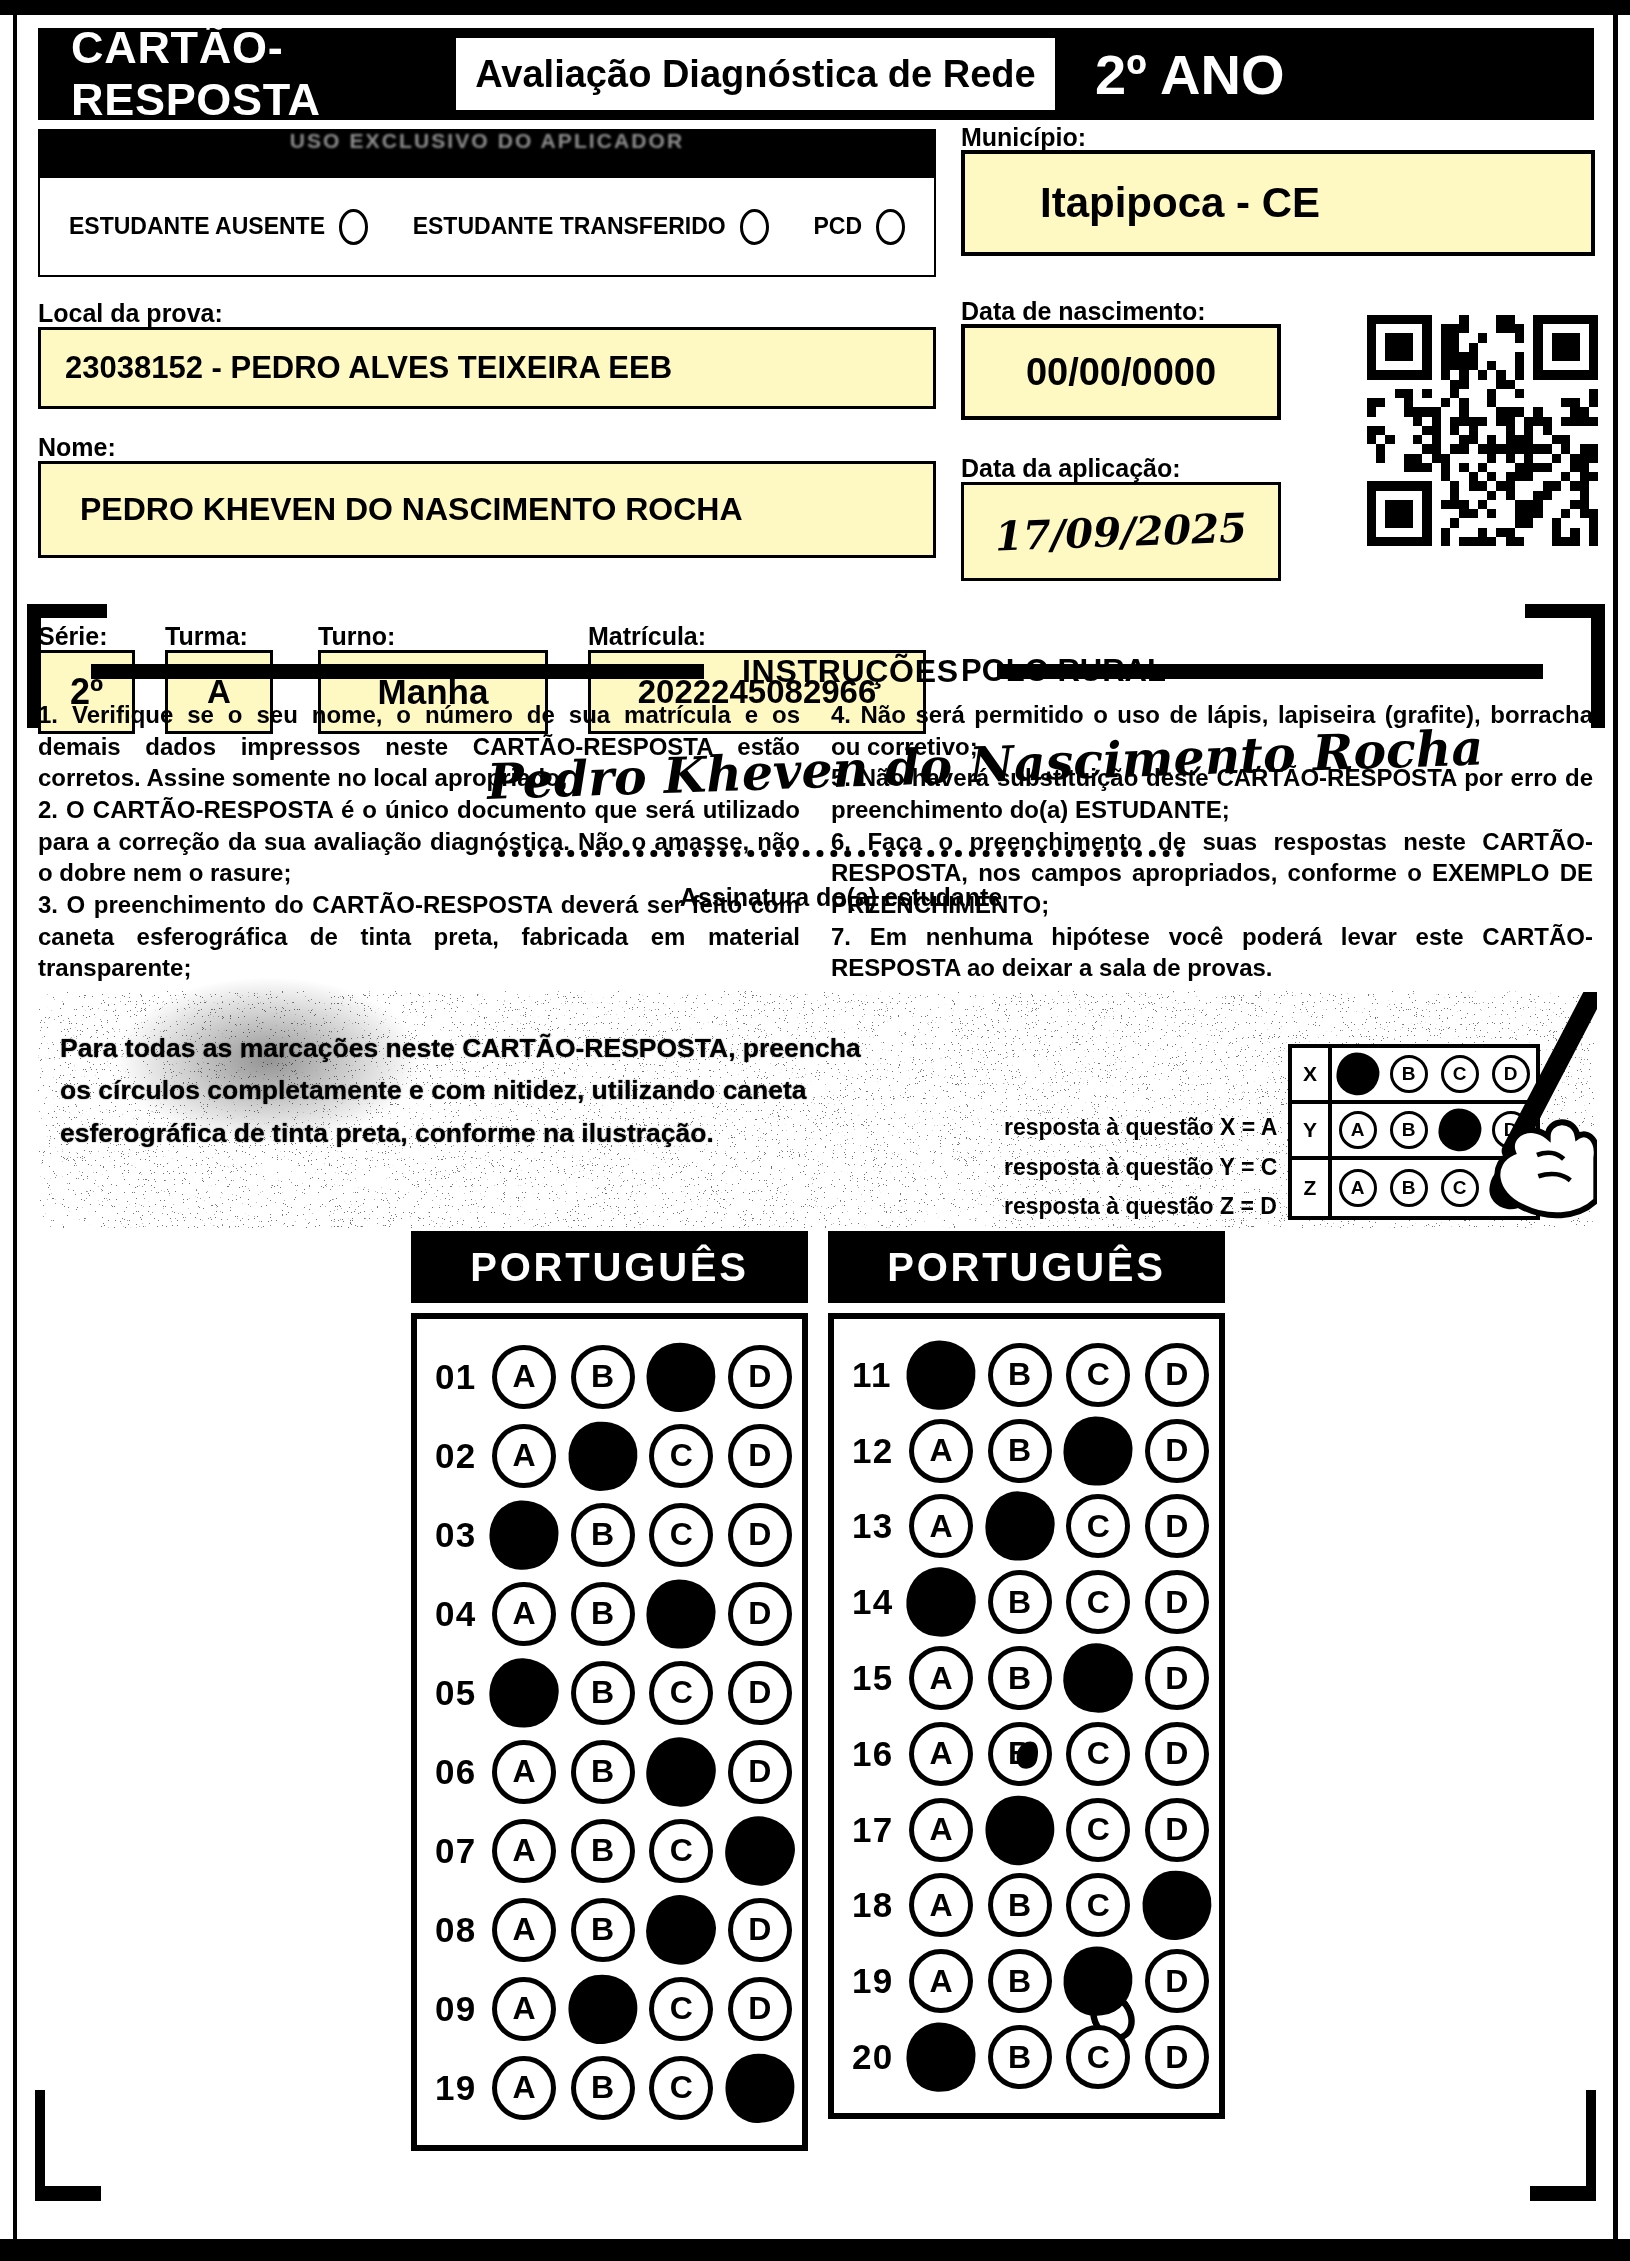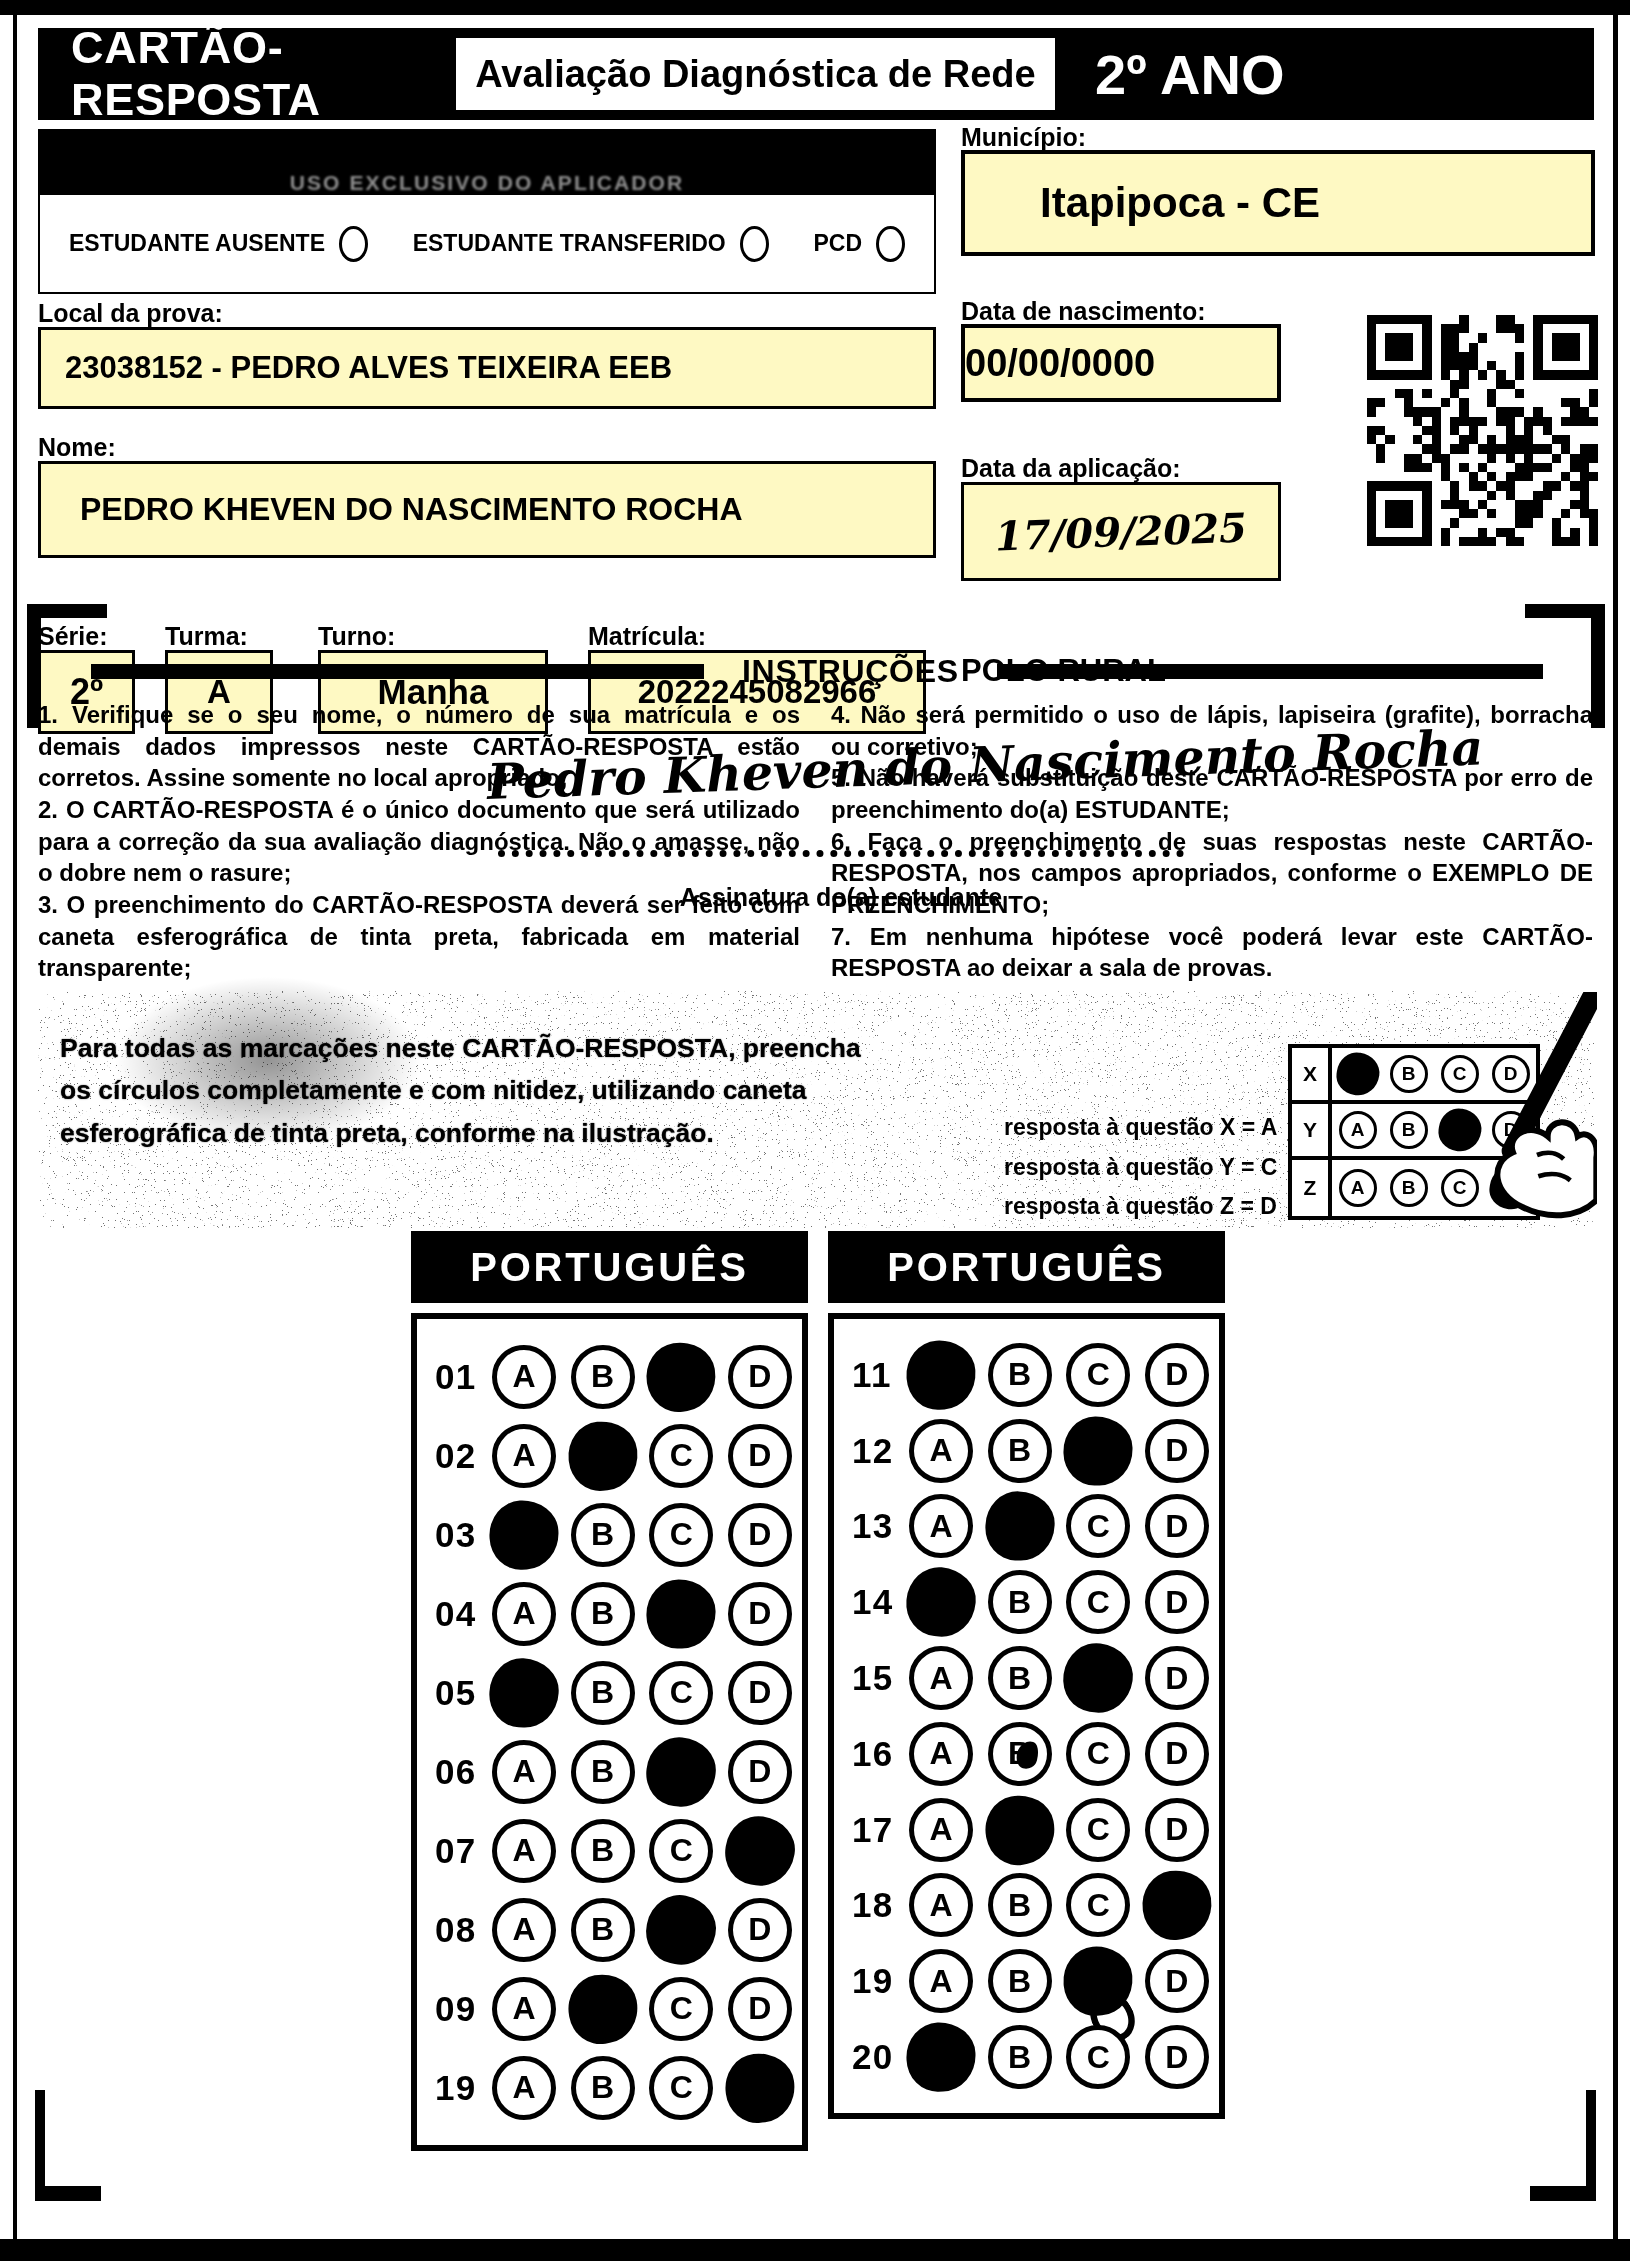--- a/index.html
+++ b/index.html
@@ -22,21 +22,21 @@
             display:flex; align-items:center; }
   .header-title { color:#fff; font-size:45px; font-weight:700; padding-left:33px;
                   width:418px; letter-spacing:0.7px; flex:none; }
   .header-middle { background:#fff; width:599px; height:72px; flex:none;
                    display:flex; align-items:center; justify-content:center;
                    font-size:38px; font-weight:700; white-space:nowrap; }
   .header-grade { color:#fff; font-size:56px; font-weight:700; margin-left:40px; white-space:nowrap; }
 
   
   .applicator { left:38px; top:129px; width:898px; height:160px; }
-  .applicator-bar { height:66px; background:#000; display:flex; align-items:flex-end; justify-content:center; }
+  .applicator-bar { height:49px; background:#000; display:flex; align-items:flex-start; justify-content:center; }
   .applicator-bar span { color:rgba(255,255,255,.55); font-size:21px; font-weight:700;
                          letter-spacing:2.1px; filter:blur(0.8px); }
   .applicator-row { height:99px; border:2.8px solid #000; border-top:none;
                     display:flex; align-items:center; justify-content:space-between;
                     padding:0 29px; }
   .chk-item { display:flex; align-items:center; gap:14px; font-size:23px; font-weight:700; }
   .chk-circle { width:29px; height:36px; border:3.5px solid #000; border-radius:50%; flex:none; }
 
   .field-label { font-size:25px; font-weight:700; white-space:nowrap; }
   .field-box { border:4.2px solid #000; display:flex; align-items:center; font-weight:700; background:#fef9c3; }
@@ -142,21 +142,21 @@
         </div>
       </div>
   </div>
 
   <div class="abs field-label" style="left:961px; top:123px;">Município:</div>
   <div class="abs field-box" style="left:961px; top:150px; width:634px; height:106px; font-size:42px; padding-left:75px;">
     <span>Itapipoca - CE</span>
   </div>
 
   <div class="abs field-label" style="left:961px; top:297px;">Data de nascimento:</div>
-  <div class="abs field-box" style="left:961px; top:324px; width:320px; height:78px; font-size:38px; ">
+  <div class="abs field-box" style="left:961px; top:324px; width:320px; height:96px; font-size:38px; justify-content:center;">
     <span>00/00/0000</span>
   </div>
 
   <div class="abs field-label" style="left:961px; top:454px;">Data da aplicação:</div>
   <div class="abs field-box" style="left:961px; top:482px; width:320px; height:99px; justify-content:center; border-width:3.5px;">
     <span class="handwriting" style="font-size:40px; transform:rotate(-2deg);">17/09/2025</span>
   </div>
 
   <div class="abs qr-wrap"><svg width="231" height="231" viewBox="0 0 25 25" shape-rendering="crispEdges">
         <rect x="0" y="0" width="1" height="1" fill="#000000"></rect>

